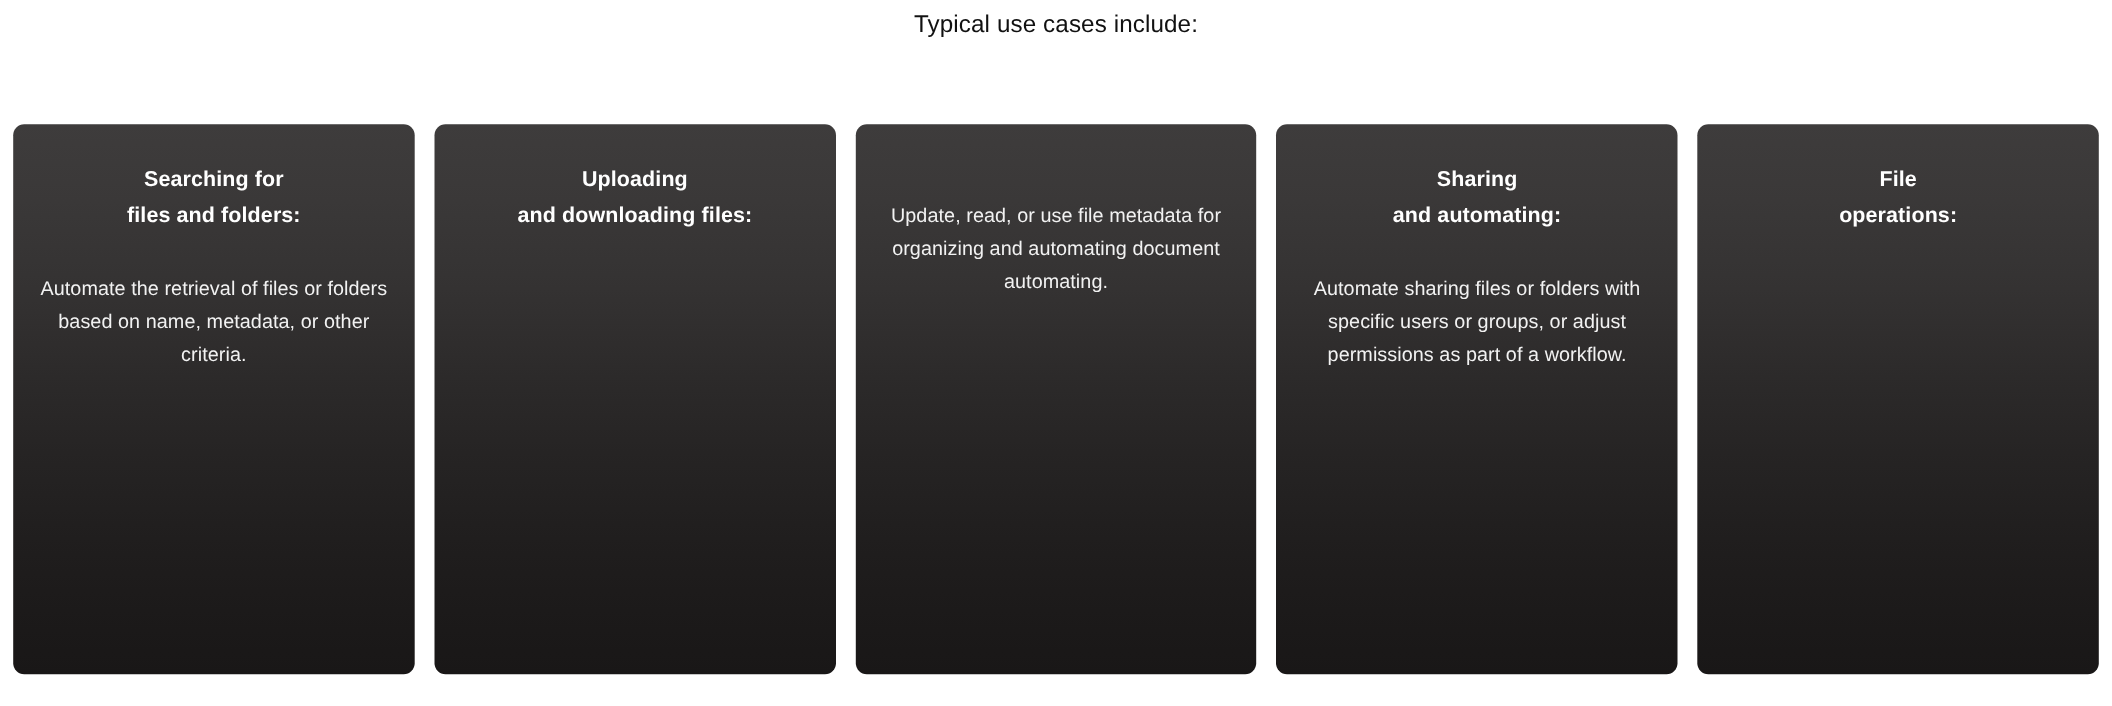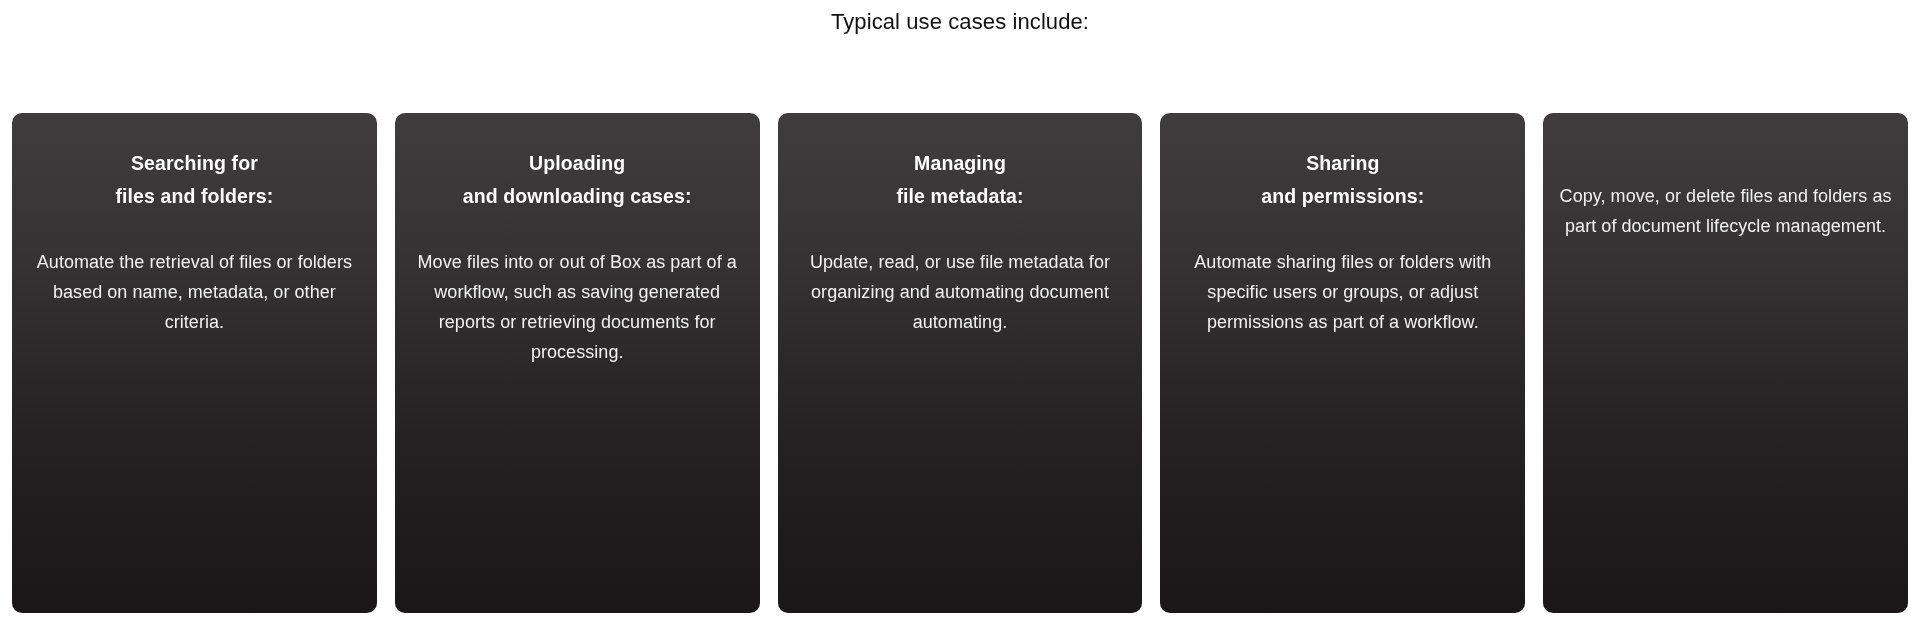--- a/index.html
+++ b/index.html
@@ -104,34 +104,32 @@
   <div class="cards-row">
 
     <div class="card">
       <div class="card-heading">Searching for
 files and folders:</div>
       <div class="card-body">Automate the retrieval of files or folders based on name, metadata, or other criteria.</div>
     </div>
 
     <div class="card">
       <div class="card-heading">Uploading
-and downloading cases:</div>
-      <div class="card-body">Move files into or out of Box as part of a workflow, such as saving generated reports or retrieving documents for processing.</div>
+and downloading files:</div>
     </div>
 
     <div class="card">
-      <div class="card-heading">Managing
-file metadata:</div>
       <div class="card-body">Update, read, or use file metadata for organizing and automating document automating.</div>
     </div>
 
     <div class="card">
       <div class="card-heading">Sharing
-and permissions:</div>
+and automating:</div>
       <div class="card-body">Automate sharing files or folders with specific users or groups, or adjust permissions as part of a workflow.</div>
     </div>
 
     <div class="card">
-      <div class="card-body">Copy, move, or delete files and folders as part of document lifecycle management.</div>
+      <div class="card-heading">File
+operations:</div>
     </div>
 
   </div>
 </div>
 
 </body></html>

